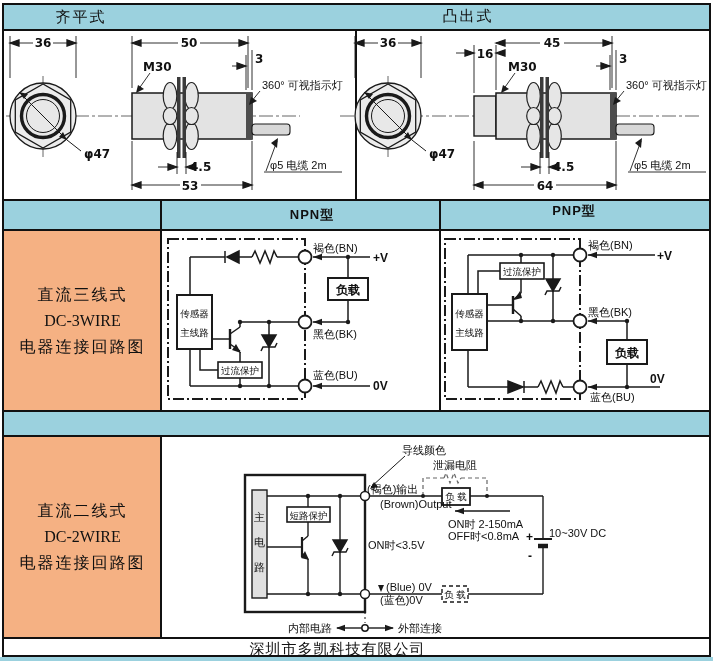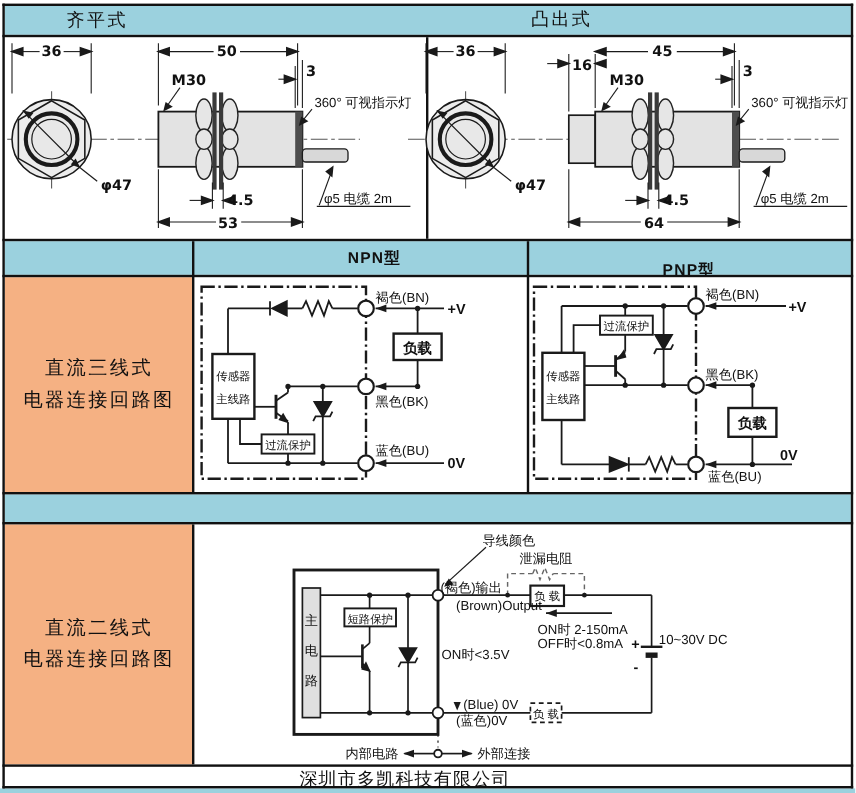--- a/index.html
+++ b/index.html
@@ -32,24 +32,26 @@
 
 <div class="page">
 
   <div class="band" style="top:5px;height:24px;"></div>
   <div class="band" style="top:201px;height:28px;"></div>
   <div class="band" style="top:412px;height:23px;"></div>
   <div class="band" style="top:657px;height:4px;left:0;width:713px;"></div>
 
   <div class="orange" style="top:231px;height:179px;">
     <div class="l1">直流三线式</div>
+    <div class="l2">DC-3WIRE</div>
     <div class="l3">电器连接回路图</div>
   </div>
   <div class="orange" style="top:437px;height:200px;">
     <div class="l1">直流二线式</div>
+    <div class="l2">DC-2WIRE</div>
     <div class="l3">电器连接回路图</div>
   </div>
 
   <div class="hline" style="top:3px;"></div>
   <div class="hline" style="top:29px;"></div>
   <div class="hline" style="top:199px;"></div>
   <div class="hline" style="top:229px;"></div>
   <div class="hline" style="top:410px;"></div>
   <div class="hline" style="top:435px;"></div>
   <div class="hline" style="top:637px;"></div>
@@ -57,21 +59,21 @@
   <div class="vline" style="left:2px;top:3px;height:654px;"></div>
   <div class="vline" style="left:709px;top:3px;height:654px;"></div>
   <div class="vline" style="left:355px;top:31px;height:168px;"></div>
   <div class="vline" style="left:160px;top:201px;height:209px;"></div>
   <div class="vline" style="left:439px;top:201px;height:209px;"></div>
   <div class="vline" style="left:160px;top:437px;height:200px;"></div>
 
   <span class="hdr-label" style="left:81px;top:17px;">齐平式</span>
   <span class="hdr-label" style="left:468px;top:16px;">凸出式</span>
   <span class="sub-label" style="left:312px;top:215px;">NPN型</span>
-  <span class="sub-label" style="left:574px;top:225px;">PNP型</span>
+  <span class="sub-label" style="left:574px;top:211px;">PNP型</span>
 
   <svg style="left:4px;top:31px;" width="705" height="168" viewBox="4 31 705 168">
     <defs>
       <polygon id="aL" points="0,0 9,-3.2 9,3.2"></polygon>
       <polygon id="aR" points="0,0 -9,-3.2 -9,3.2"></polygon>
       <g id="nut">
         <ellipse cx="0" cy="-20" rx="6.8" ry="13.5" fill="#e6e6e6" stroke="#222" stroke-width="1.2"></ellipse>
         <ellipse cx="0" cy="20" rx="6.8" ry="13.5" fill="#e6e6e6" stroke="#222" stroke-width="1.2"></ellipse>
         <ellipse cx="0" cy="0" rx="6.8" ry="8.5" fill="#e6e6e6" stroke="#222" stroke-width="1.2"></ellipse>
       </g>

